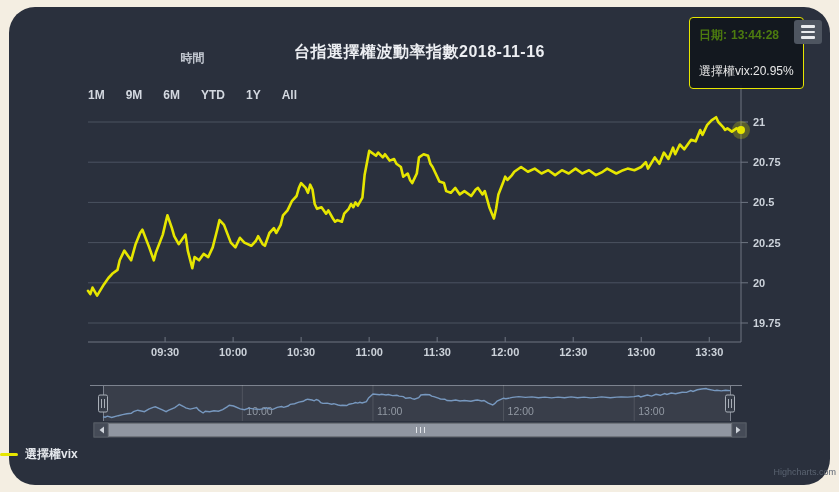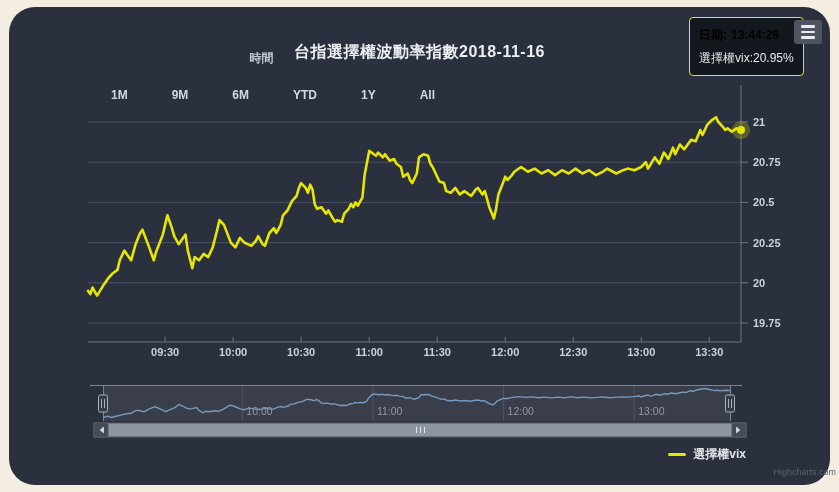--- a/index.html
+++ b/index.html
@@ -4,35 +4,35 @@
 <style>
   html,body{margin:0;padding:0;}
   body{width:839px;height:492px;background:#f4eee2;overflow:hidden;
        font-family:"Liberation Sans",sans-serif;position:relative;}
   .panel{position:absolute;left:9px;top:7px;width:821px;height:478px;
          background:#2a303d;border-radius:26px;}
   .title{position:absolute;left:0;top:13px;width:839px;text-align:center;
          color:#eceef2;font-size:16px;font-weight:bold;letter-spacing:.5px;margin-top:29px;}
   .rs{position:absolute;left:88px;top:50px;display:flex;align-items:center;gap:21px;flex-direction:column;}
   .rs-label{color:#c3c8d1;font-size:12px;font-weight:bold;}
-  .rs-btn{color:#d3d8e0;font-size:12px;font-weight:bold;cursor:pointer;margin-left:23px;}
+  .rs-btn{color:#d3d8e0;font-size:12px;font-weight:bold;cursor:pointer;}
   #chart-svg{position:absolute;left:0;top:0;}
   .tooltip{position:absolute;left:689px;top:17px;background:rgba(16,20,27,.88);
            border:1px solid #e6e600;border-radius:4px;padding:7px 9px;
            font-size:12px;line-height:20px;white-space:nowrap;}
-  .tt1{color:#000000;font-weight:bold;}
+  .tt1{color:#4d7c0f;font-weight:bold;}
   .tt1 .tval{margin-left:4px;}
-  .tt2{color:#e8e8e8;margin-top:3px;}
+  .tt2{color:#e8e8e8;margin-top:16px;}
   .export{position:absolute;left:794px;top:20px;width:28px;height:24px;
           background:#4e5560;border-radius:3px;cursor:pointer;
           display:flex;align-items:center;justify-content:center;}
   .burger{display:flex;flex-direction:column;gap:3px;}
   .burger i{display:block;width:14px;height:2.5px;background:#e9ebee;border-radius:1px;}
   .legend{position:absolute;left:0;top:446px;width:746px;display:flex;
-          align-items:center;justify-content:flex-end;cursor:pointer;}
+          align-items:center;justify-content:flex-start;cursor:pointer;}
   .dash{width:18px;height:3px;background:#e6e600;border-radius:2px;margin-right:7px;}
   .legend-label{color:#e4e7ec;font-size:12px;font-weight:bold;}
   .credits{position:absolute;left:16px;top:467px;width:820px;text-align:right;
            color:#596270;font-size:9px;}
 </style>
 </head>
 <body>
 
 <div class="panel"></div>
 

